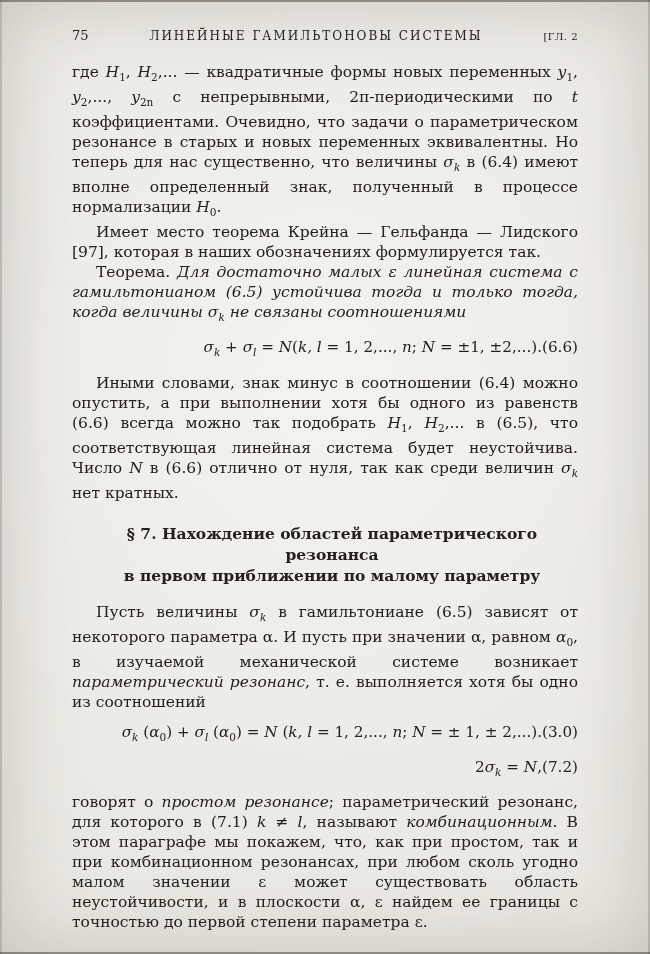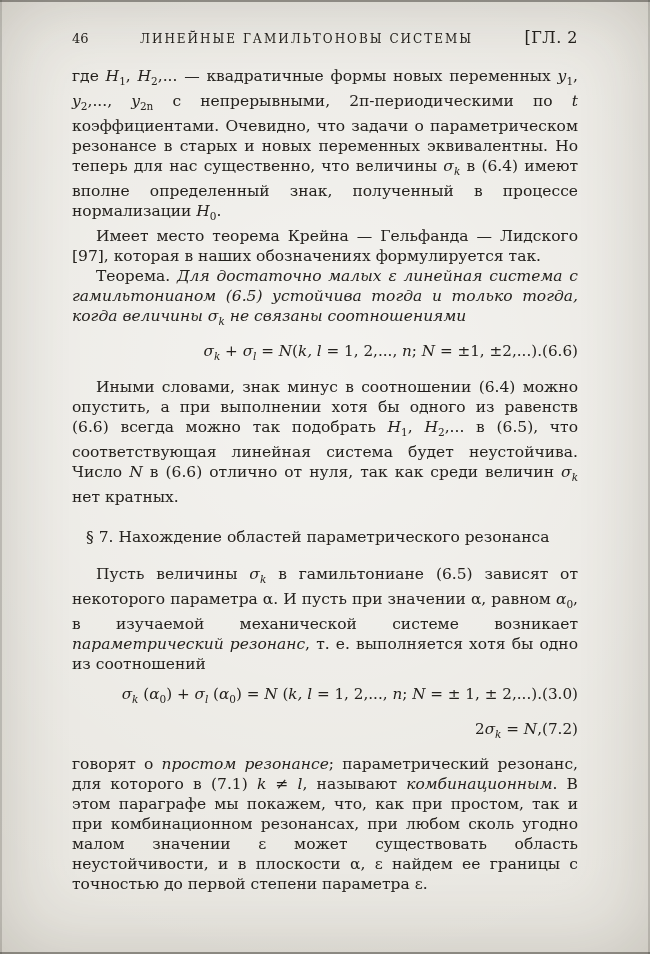--- a/index.html
+++ b/index.html
@@ -22,55 +22,56 @@
       inset 0 2px 0 rgba(45,42,38,.45),
       inset 0 -2px 0 rgba(45,42,38,.45),
       inset 2px 0 0 rgba(45,42,38,.18),
       inset -2px 0 0 rgba(45,42,38,.18);
   }
   .running-head {
     display:flex; justify-content:space-between; align-items:baseline;
     font-size:13px; margin-bottom:19px;
   }
   .running-title { letter-spacing:2px; font-size:12px; }
-  .chapter-ref  { font-size:16px; letter-spacing:.5px; }
+  .chapter-ref  { font-size:10px; letter-spacing:.5px; }
   .body-text { font-size:15.5px; line-height:20px; text-align:justify; }
   p.para { margin:0; }
   p.para.indent { text-indent:24px; }
   .section-heading {
-    font-weight:normal; font-size:15.5px; line-height:21px;
-    margin:20px 0 16px 14px; text-align:left;
+    font-weight:bold; font-size:15.5px; line-height:21px;
+    margin:20px 0 16px 14px; text-align:center;
   }
   .equation {
     display:flex; justify-content:flex-end; align-items:baseline;
     margin:10px 0; white-space:nowrap; font-size:15.2px;
   }
   sub { font-size:10.5px; }
 </style>
 </head>
 <body>
 
 <div class="page">
   <div class="running-head">
-    <span class="page-num">46</span>
+    <span class="page-num">75</span>
     <span class="running-title">ЛИНЕЙНЫЕ ГАМИЛЬТОНОВЫ СИСТЕМЫ</span>
     <span class="chapter-ref">[ГЛ. 2</span>
   </div>
   <div class="body-text">
       <p class="para"><span>где </span><span style="font-style: italic;">H</span><sub>1</sub><span>, </span><span style="font-style: italic;">H</span><sub>2</sub><span>,... — квадратичные формы новых переменных </span><span style="font-style: italic;">y</span><sub>1</sub><span>, </span><span style="font-style: italic;">y</span><sub>2</sub><span>,..., </span><span style="font-style: italic;">y</span><sub>2n</sub><span> с непрерывными, 2π-периодическими по </span><span style="font-style: italic;">t</span><span> коэффициентами. Очевидно, что задачи о параметрическом резонансе в старых и новых переменных эквивалентны. Но теперь для нас существенно, что величины </span><span style="font-style: italic;">σ</span><sub style="font-style: italic;">k</sub><span> в (6.4) имеют вполне определенный знак, полученный в процессе нормализации </span><span style="font-style: italic;">H</span><sub>0</sub><span>.</span></p>
       <p class="para indent"><span>Имеет место теорема Крейна — Гельфанда — Лидского [97], которая в наших обозначениях формулируется так.</span></p>
       <p class="para indent"><span style="font-weight: normal;">Теорема.</span><span style="font-style: italic;"> Для достаточно малых ε линейная система с гамильтонианом (6.5) устойчива тогда и только тогда, когда величины </span><span style="font-style: italic;">σ</span><sub style="font-style: italic;">k</sub><span style="font-style: italic;"> не связаны соотношениями</span></p>
       <div class="equation">
         <span class="eq-left"><span style="font-style: italic;">σ</span><sub style="font-style: italic;">k</sub><span> + </span><span style="font-style: italic;">σ</span><sub style="font-style: italic;">l</sub><span> = </span><span style="font-style: italic;">N</span></span>
         <span class="eq-mid"><span>(</span><span style="font-style: italic;">k, l</span><span> = 1, 2,..., </span><span style="font-style: italic;">n</span><span>;  </span><span style="font-style: italic;">N</span><span> = ±1, ±2,...).</span></span>
         <span class="eq-num">(6.6)</span>
       </div>
       <p class="para indent"><span>Иными словами, знак минус в соотношении (6.4) можно опустить, а при выполнении хотя бы одного из равенств (6.6) всегда можно так подобрать </span><span style="font-style: italic;">H</span><sub>1</sub><span>, </span><span style="font-style: italic;">H</span><sub>2</sub><span>,... в (6.5), что соответствующая линейная система будет неустойчива. Число </span><span style="font-style: italic;">N</span><span> в (6.6) отлично от нуля, так как среди величин </span><span style="font-style: italic;">σ</span><sub style="font-style: italic;">k</sub><span> нет кратных.</span></p>
       <h2 class="section-heading">
         <div>§ 7. Нахождение областей параметрического резонанса</div>
+        <div>в первом приближении по малому параметру</div>
       </h2>
       <p class="para indent"><span>Пусть величины </span><span style="font-style: italic;">σ</span><sub style="font-style: italic;">k</sub><span> в гамильтониане (6.5) зависят от некоторого параметра α. И пусть при значении α, равном </span><span style="font-style: italic;">α</span><sub>0</sub><span>, в изучаемой механической системе возникает </span><span style="font-style: italic;">параметрический резонанс</span><span>, т. е. выполняется хотя бы одно из соотношений</span></p>
       <div class="equation">
         <span class="eq-left"><span style="font-style: italic;">σ</span><sub style="font-style: italic;">k</sub><span> (</span><span style="font-style: italic;">α</span><sub>0</sub><span>) + </span><span style="font-style: italic;">σ</span><sub style="font-style: italic;">l</sub><span> (</span><span style="font-style: italic;">α</span><sub>0</sub><span>) = </span><span style="font-style: italic;">N</span><span> (</span><span style="font-style: italic;">k, l</span><span> = 1, 2,..., </span><span style="font-style: italic;">n</span><span>; </span><span style="font-style: italic;">N</span><span> = ± 1, ± 2,...).</span></span>
         <span class="eq-mid"></span>
         <span class="eq-num">(3.0)</span>
       </div>
       <div class="equation">
         <span class="eq-left"></span>
         <span class="eq-mid"><span>2</span><span style="font-style: italic;">σ</span><sub style="font-style: italic;">k</sub><span> = </span><span style="font-style: italic;">N</span><span>,</span></span>

